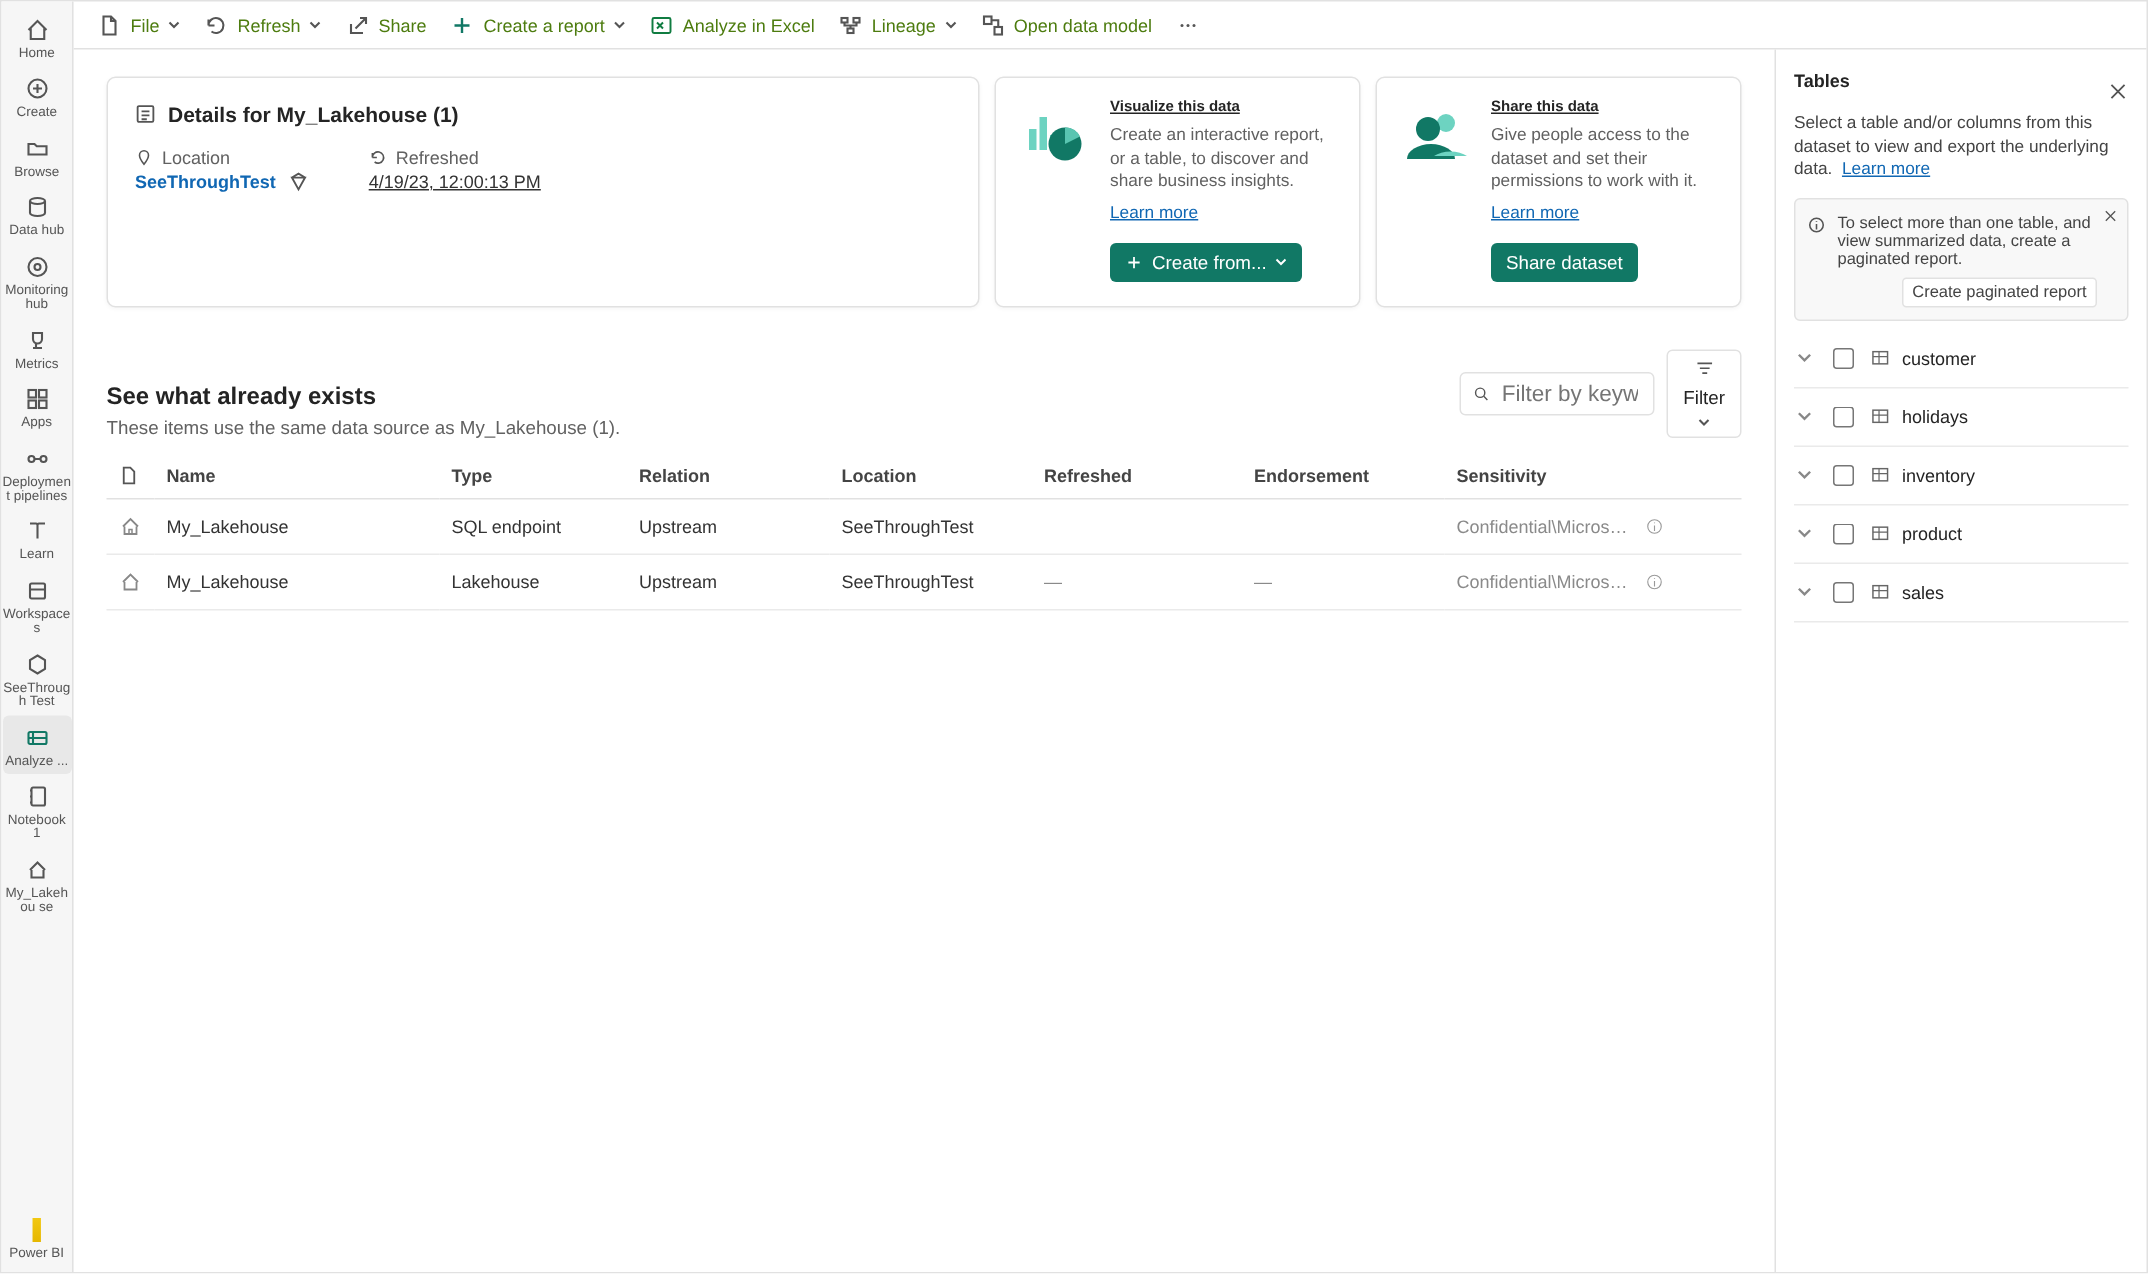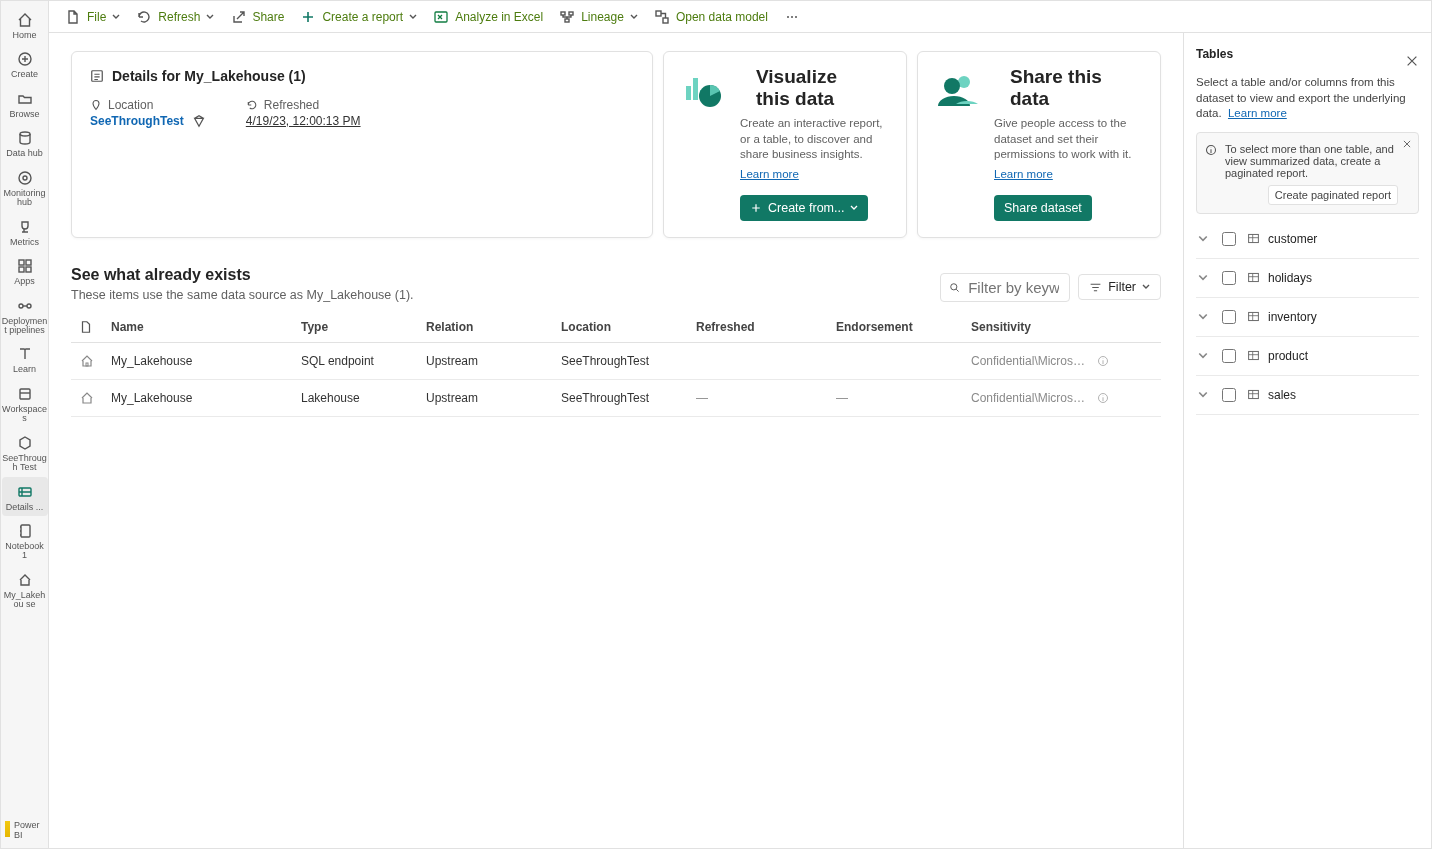--- a/index.html
+++ b/index.html
@@ -20,40 +20,40 @@
   svg { display:block; }
 
   
   .app { display:flex; width:1432px; height:849px; border:1px solid var(--border); }
   .leftnav { width:48px; background:var(--bg-soft); border-right:1px solid var(--border); display:flex; flex-direction:column; align-items:center; padding-top:4px; position:relative;}
   .leftnav .nitem { display:flex; flex-direction:column; align-items:center; justify-content:center; width:46px; padding:6px 0 4px; gap:2px; cursor:pointer;}
   .leftnav .nitem .ic { width:18px; height:18px; color:#444; display:flex; align-items:center; justify-content:center;}
   .leftnav .nitem span.lbl { font-size:9px; color:#555; text-align:center; line-height:1.05; max-width:46px; overflow-wrap:break-word; }
   .leftnav .nitem.sel { background:#e8e8e8; border-radius:4px;}
   .leftnav .spacer { flex:1; }
-  .leftnav .pb { display:flex; flex-direction:row; align-items:center; padding:6px 0 8px;}
+  .leftnav .pb { display:flex; flex-direction:column; align-items:center; padding:6px 0 8px;}
   .leftnav .pb .pblogo { width:14px; height:16px; background:linear-gradient(180deg,#f2c811 0%, #e6b700 100%); clip-path: polygon(30% 0,70% 0,70% 100%,30% 100%);}
   .leftnav .pb span { font-size:9px; color:#555; margin-top:2px;}
   .main { flex:1; display:flex; flex-direction:column; min-width:0;}
   .cmdbar { height:32px; border-bottom:1px solid var(--border); display:flex; align-items:center; gap:4px; padding:0 10px; color:#4d7c0f; font-size:12px;}
   .cmdbar .btn { display:flex; align-items:center; gap:6px; padding:3px 6px; border-radius:4px; cursor:pointer;}
   .chev { width:8px; height:8px; }
   .icon16 { width:16px; height:16px; }
 
   .content { display:flex; flex:1; min-height:0;}
   .center { flex:1; padding:18px 22px; overflow:auto;}
   .right { width:248px; border-left:1px solid var(--border); padding:14px 12px 0 12px; display:flex; flex-direction:column;}
 
   
   .cards { display:flex; gap:10px; align-items:stretch;}
   .card { border:1px solid var(--border); border-radius:6px; background:#fff; box-shadow: 0 1px 3px rgba(0,0,0,.04);}
   .card.details { flex:1 1 auto; padding:16px 18px 18px;}
   .card.small { width:244px; padding:14px 16px 16px; display:flex; gap:12px;}
   .card.small .pic { width:48px; height:48px; flex-shrink:0; display:flex; align-items:center; justify-content:center;}
-  .card.small h3 { margin:0 16px 6px; font-size:19px; font-weight:600;}
+  .card.small h3 { margin:0 0 6px; font-size:10px; font-weight:600;text-decoration:underline;}
   .card.small p { margin:0 0 4px; font-size:11.5px; color:var(--muted); line-height:1.35;}
   .link { color:var(--link); text-decoration:underline; font-size:11.5px; cursor:pointer;}
 
   .details h2 { margin:0 0 8px; font-size:14px; font-weight:600; display:flex; align-items:center; gap:8px;}
   .adddesc { display:flex; align-items:center; gap:8px; color:#444; font-size:12.5px; cursor:pointer; padding:2px 0;}
   .metarow { display:flex; gap:40px; margin-top:14px;}
   .meta { font-size:12px;}
   .meta .ml { display:flex; align-items:center; gap:6px; color:var(--muted);}
   .meta .mv { color:var(--link); font-weight:600; margin-top:2px; display:flex; align-items:center; gap:8px;}
   .meta .mv.plain { color:#333; font-weight:400;text-decoration:underline;}
@@ -61,21 +61,21 @@
   .primary-btn { margin-top:14px; display:inline-flex; align-items:center; gap:6px; background:var(--teal); color:#fff; border:none; border-radius:4px; padding:6px 10px; font-size:12.5px; cursor:pointer;}
 
   
   .section { margin-top:28px;}
   .section h2 { margin:0; font-size:16px; font-weight:600;}
   .section p.sub { margin:4px 0 0; font-size:12.5px; color:var(--muted);}
   .section .tools { display:flex; gap:8px; align-items:center;}
   .section .head { display:flex; justify-content:space-between; align-items:flex-end; margin-bottom:10px;}
   .searchbox { display:flex; align-items:center; gap:6px; border:1px solid var(--border); border-radius:4px; padding:4px 8px; width:130px;}
   .searchbox input { border:none; outline:none; font-size:15px; width:100%; color:#444;}
-  .filterbtn { display:flex; align-items:center; gap:6px; border:1px solid var(--border); border-radius:4px; padding:5px 10px; font-size:12.5px; cursor:pointer; background:#fff;}
+  .filterbtn { display:flex; align-items:center; gap:6px; border:1px solid var(--border); border-radius:4px; padding:5px 10px; font-size:12.5px; cursor:pointer; background:#fff;flex-direction:column;}
 
   
   table.grid { width:100%; border-collapse:collapse; font-size:12px;}
   table.grid th { text-align:left; color:#444; font-weight:600; border-bottom:1px solid var(--border); padding:8px 8px;}
   table.grid td { border-bottom:1px solid var(--border-soft); padding:10px 8px; color:#333;}
   table.grid td.muted, table.grid th.muted { color:var(--muted2);}
   table.grid .ic-left { width:30px;}
   .sens { display:flex; align-items:center; gap:6px; color:var(--muted2);}
   .sens .trunc { max-width:120px; white-space:nowrap; overflow:hidden; text-overflow:ellipsis;}
   .rel, .up { color:var(--muted2);}
@@ -199,21 +199,21 @@
         </div>
       <span class="lbl">SeeThrough Test</span>
     </div>
     <div class="nitem sel">
       <div class="ic">
           <svg class="icon16" viewBox="0 0 16 16">
             <rect x="2" y="4" width="12" height="8" rx="1" fill="none" stroke="#117865" stroke-width="1.4"></rect>
             <path stroke="#117865" stroke-width="1.4" d="M5 4 V12 M2 8 H14"></path>
           </svg>
         </div>
-      <span class="lbl">Details ...</span>
+      <span class="lbl">Analyze ...</span>
     </div>
     <div class="nitem">
       <div class="ic">
           <svg class="icon16" viewBox="0 0 16 16">
             <rect class="stroke" x="4" y="2" width="9" height="12" rx="1"></rect>
             <path class="stroke" d="M3 4 H4 M3 8 H4 M3 12 H4"></path>
           </svg>
         </div>
       <span class="lbl">Notebook 1</span>
     </div>

